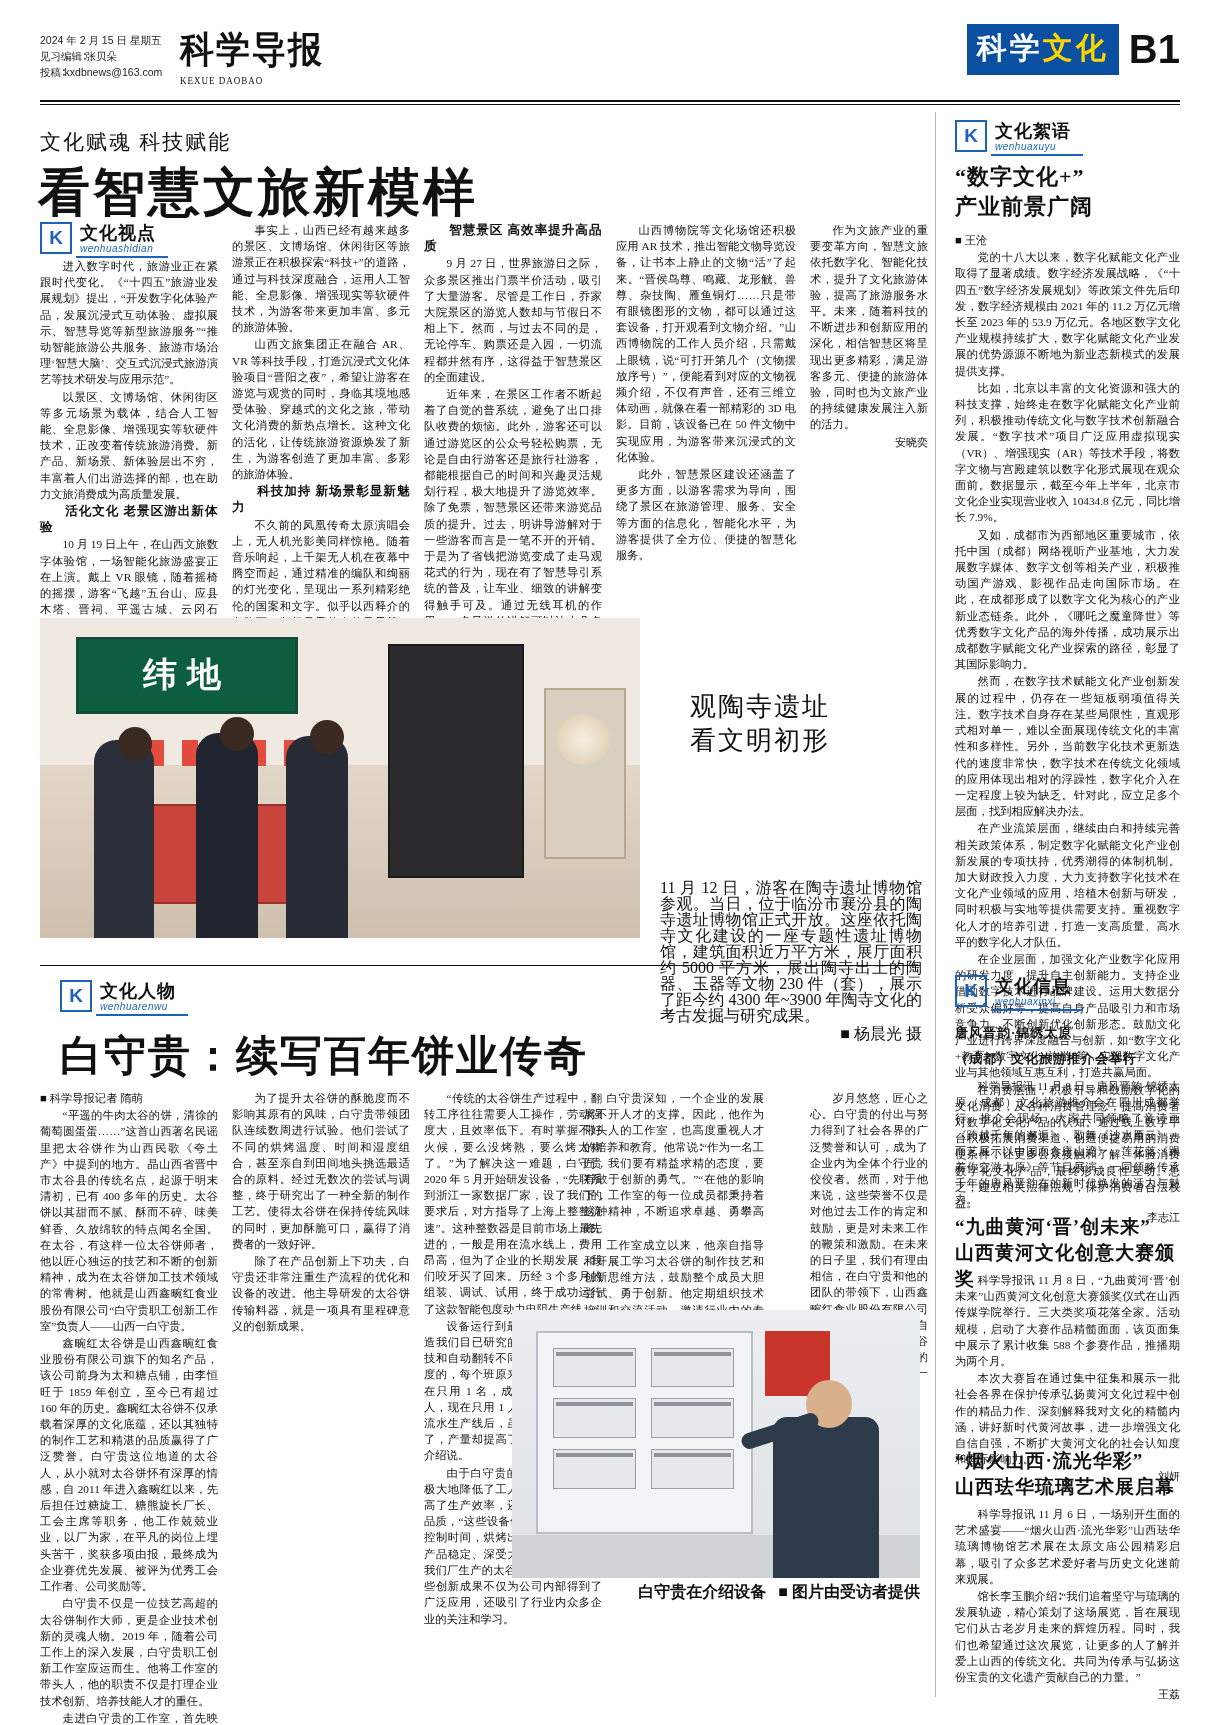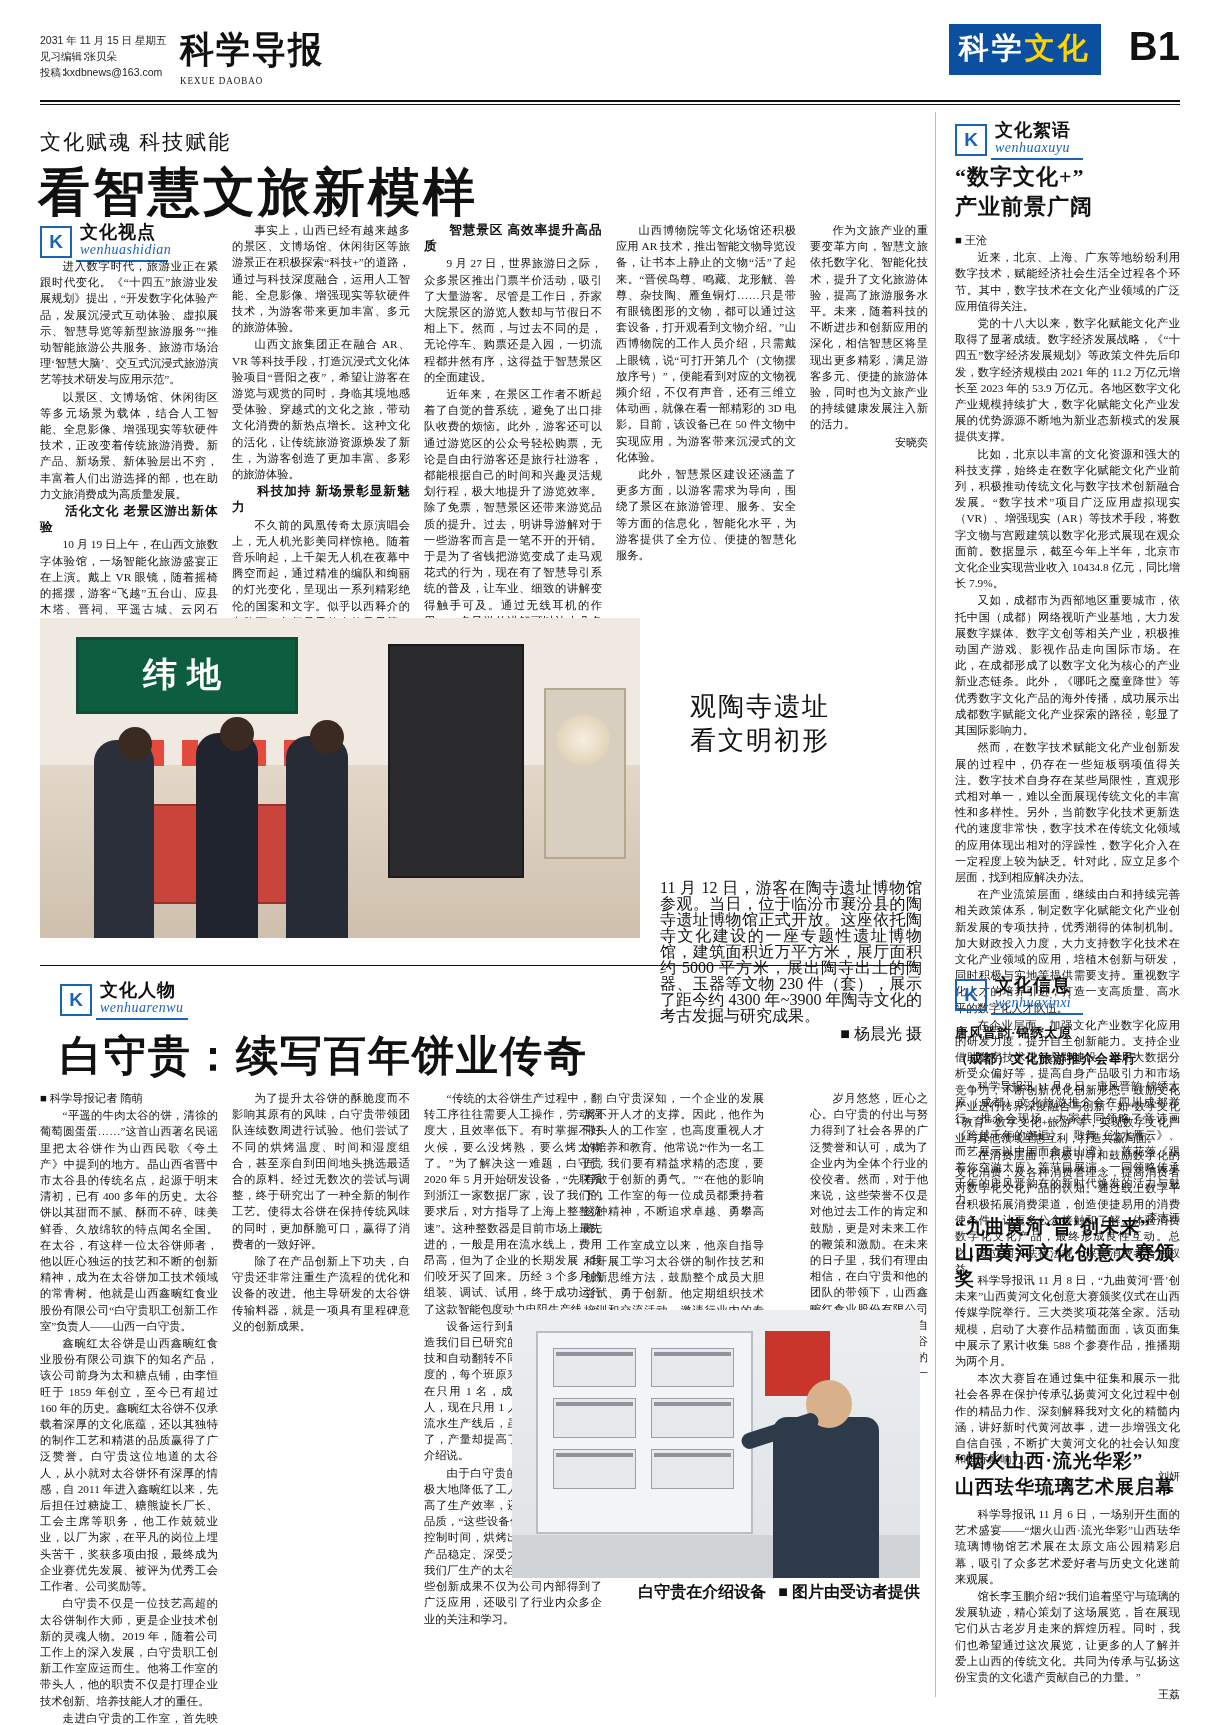--- a/index.html
+++ b/index.html
@@ -12,21 +12,21 @@
 
   
   .masthead{position:absolute;left:40px;top:28px;width:1140px;height:68px;}
   .mh-left{position:absolute;left:0;top:4px;font-size:10.5px;line-height:16px;color:#222;
            font-family:"Liberation Sans",sans-serif;}
   .mh-left div{white-space:nowrap;}
   .mh-logo{position:absolute;left:140px;top:0px;font-size:34px;letter-spacing:2px;
            font-weight:bold;font-family:"Liberation Serif",serif;color:#111;
            transform:scaleY(1.08);}
   .mh-logo .sub{font-size:9px;letter-spacing:1px;font-weight:normal;}
-  .mh-right{position:absolute;right:0;top:-4px;display:flex;gap:28px;}
+  .mh-right{position:absolute;right:0;top:-4px;display:flex;align-items:center;gap:10px;}
   .mh-badge{background:#0a4fa0;color:#fff;font-size:30px;font-weight:bold;padding:4px 10px 6px;
             letter-spacing:3px;font-family:"Liberation Serif",serif;}
   .mh-badge .y{color:#ffd400;}
   .mh-pageno{font-size:40px;font-weight:bold;font-family:"Liberation Sans",sans-serif;color:#111;}
   .rule{position:absolute;left:40px;top:100px;width:1140px;height:2px;background:#111;}
   .rule2{position:absolute;left:40px;top:104px;width:1140px;height:1px;background:#111;}
 
   
   .colrule{position:absolute;background:#bbb;width:1px;}
 
@@ -34,21 +34,21 @@
   .kicker{position:absolute;left:40px;top:128px;font-size:21px;letter-spacing:2px;color:#111;}
   .headline{position:absolute;left:38px;top:158px;font-size:52px;font-weight:bold;letter-spacing:3px;
             color:#111;font-family:"Liberation Serif",serif;}
 
   
   .sectag{position:relative;display:flex;align-items:flex-end;gap:8px;}
   .sectag .k{width:28px;height:28px;border:2px solid #1a63b8;color:#1a63b8;font-size:19px;
              font-weight:bold;display:flex;align-items:center;justify-content:center;
              font-family:"Liberation Sans",sans-serif;}
   .sectag .tx{font-size:18px;font-weight:bold;letter-spacing:1px;color:#111;line-height:20px;}
-  .sectag .py{font-size:14px;color:#1a63b8;font-style:italic;font-family:Liberation Serif, serif;
+  .sectag .py{font-size:10px;color:#1a63b8;font-style:italic;font-family:Liberation Sans, sans-serif;
               letter-spacing:.5px;}
   .sectag .bar{position:absolute;left:36px;bottom:-4px;height:2px;background:#1a63b8;}
 
   
   .col{position:absolute;font-size:11.3px;line-height:16.2px;text-align:justify;color:#111;
        font-family:"Liberation Serif","DejaVu Serif",serif;}
   .col p{margin:0 0 1px 0;text-indent:2em;}
   .subhead{font-weight:bold;font-size:12.6px;text-indent:0;margin:6px 0 3px;letter-spacing:.5px;}
   .byline{text-align:right;text-indent:0;margin-top:3px;font-size:11px;}
 
@@ -94,21 +94,21 @@
   .ph2 .poster{position:absolute;background:#c9342b;}
   .ph2 .floor{position:absolute;left:0;bottom:0;width:100%;height:16%;background:#cfd3d6;}
 </style>
 </head>
 <body>
 
 <div class="page">
 
   <div class="masthead">
     <div class="mh-left">
-      <div>2031 年 11 月 15 日  星期五</div>
+      <div>2024 年 2 月 15 日  星期五</div>
       <div>见习编辑∶张贝朵</div>
       <div>投稿∶kxdbnews@163.com</div>
     </div>
     <div class="mh-logo">
       <span>科学导报</span>
       <div class="sub">KEXUE DAOBAO</div>
     </div>
     <div class="mh-right">
       <div class="mh-badge">
         <span>科学</span><span class="y">文化</span>
@@ -266,21 +266,20 @@
       </div>
       <div class="bar" style="width:92px;"></div>
     </div>
   </div>
 
   <div class="rt-title" style="left:955px;top:162px;width:225px;white-space:pre-line;">“数字文化+”
 产业前景广阔</div>
 
   <div class="col" style="left:955px;top:232px;width:225px;">
     <p style="text-indent:0;">■ <span>王沧</span></p>
-    <p>近来，北京、上海、广东等地纷纷利用数字技术，赋能经济社会生活全过程各个环节。其中，数字技术在文化产业领域的广泛应用值得关注。</p>
     <p>党的十八大以来，数字化赋能文化产业取得了显著成绩。数字经济发展战略，《“十四五”数字经济发展规划》等政策文件先后印发，数字经济规模由 2021 年的 11.2 万亿元增长至 2023 年的 53.9 万亿元。各地区数字文化产业规模持续扩大，数字化赋能文化产业发展的优势源源不断地为新业态新模式的发展提供支撑。</p>
     <p>比如，北京以丰富的文化资源和强大的科技支撑，始终走在数字化赋能文化产业前列，积极推动传统文化与数字技术创新融合发展。“数字技术”项目广泛应用虚拟现实（VR）、增强现实（AR）等技术手段，将数字文物与宫殿建筑以数字化形式展现在观众面前。数据显示，截至今年上半年，北京市文化企业实现营业收入 10434.8 亿元，同比增长 7.9%。</p>
     <p>又如，成都市为西部地区重要城市，依托中国（成都）网络视听产业基地，大力发展数字媒体、数字文创等相关产业，积极推动国产游戏、影视作品走向国际市场。在此，在成都形成了以数字文化为核心的产业新业态链条。此外，《哪吒之魔童降世》等优秀数字文化产品的海外传播，成功展示出成都数字赋能文化产业探索的路径，彰显了其国际影响力。</p>
     <p>然而，在数字技术赋能文化产业创新发展的过程中，仍存在一些短板弱项值得关注。数字技术自身存在某些局限性，直观形式相对单一，难以全面展现传统文化的丰富性和多样性。另外，当前数字化技术更新迭代的速度非常快，数字技术在传统文化领域的应用体现出相对的浮躁性，数字化介入在一定程度上较为缺乏。针对此，应立足多个层面，找到相应解决办法。</p>
     <p>在产业流策层面，继续由白和持续完善相关政策体系，制定数字化赋能文化产业创新发展的专项扶持，优秀潮得的体制机制。加大财政投入力度，大力支持数字化技术在文化产业领域的应用，培植木创新与研发，同时积极与实地等提供需要支持。重视数字化人才的培养引进，打造一支高质量、高水平的数字化人才队伍。</p>
     <p>在企业层面，加强文化产业数字化应用的研发力度，提升自主创新能力。支持企业借助数字技术进行品牌建设。运用大数据分析受众偏好等，提高自身产品吸引力和市场竞争力，不断创新优化创新形态。鼓励文化产业进行跨界深度融合与创新，如“数字文化+教育”“数字文化+旅游”等，实现数字文化产业与其他领域互惠互利，打造共赢局面。</p>
     <p>在消费层面，积极引导和鼓励数字化的文化消费，及各种消费管理念，提高消费者对数字化文化产品的认知。通过线上数字平台积极拓展消费渠道，创造便捷易用的消费使条件，让更多公众接触和了解、体验消费数字化文化产品，最终形成良性互动。总之，建立相关法律法规，保护消费者合法权益。</p>
   </div>
 
   <div style="position:absolute;left:955px;top:975px;">

